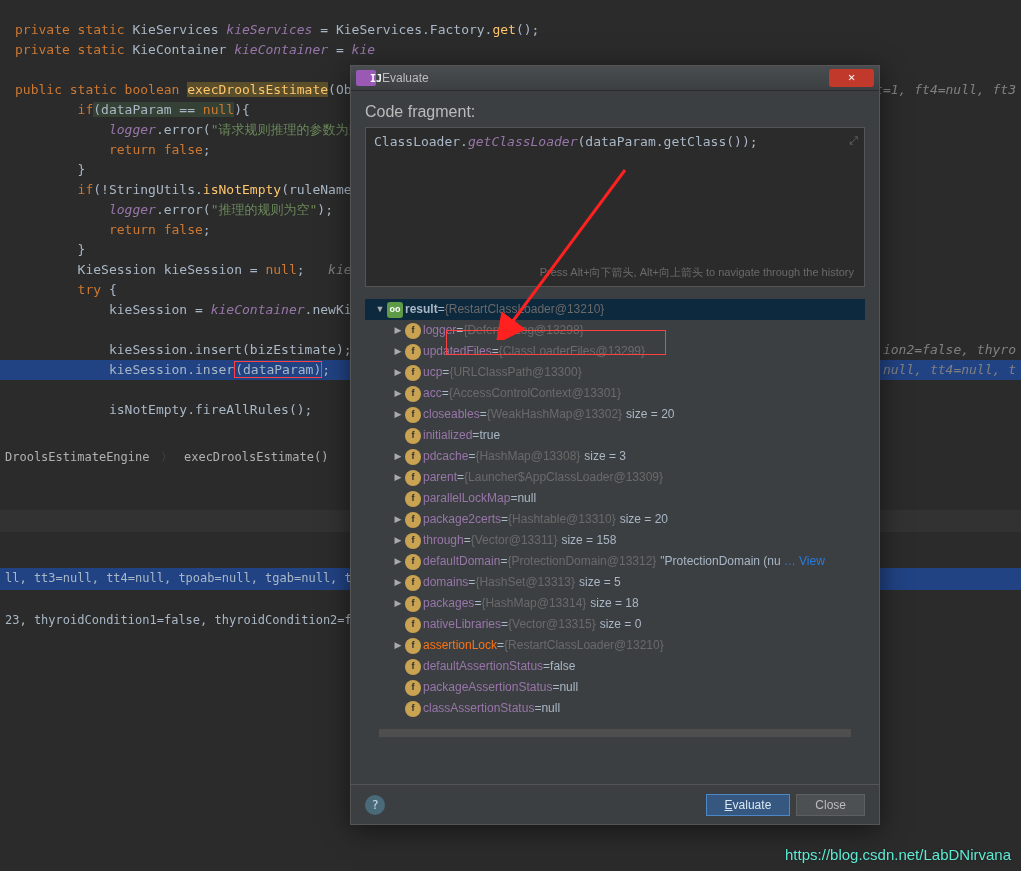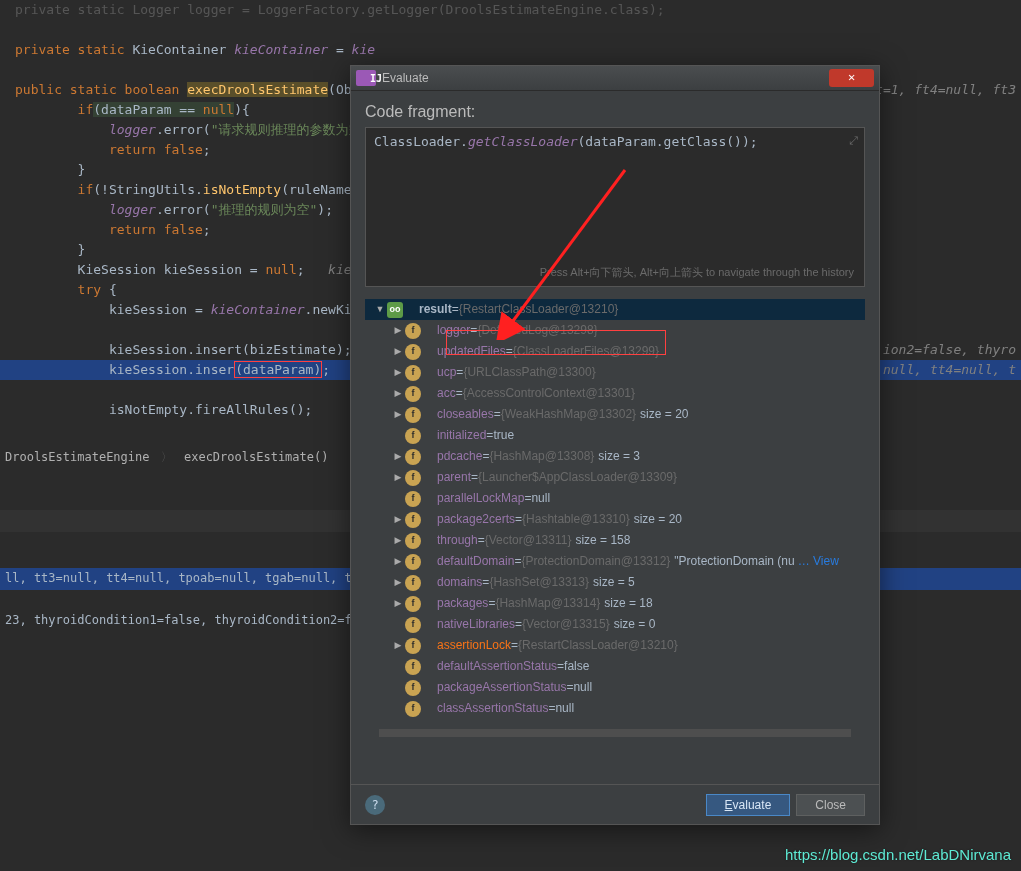--- a/index.html
+++ b/index.html
@@ -29,21 +29,21 @@
   .dlg-body { padding:12px 14px; font-family:"Segoe UI",Arial,sans-serif; }
   .dlg-label { color:#bbbbbb; font-size:16px; margin-bottom:6px; }
   .code-frag { width:100%; height:160px; background:#2b2b2b; border:1px solid #555; padding:6px 8px; font-family:Consolas,monospace; font-size:13px; color:#a9b7c6; position:relative; }
   .code-frag .hint { position:absolute; bottom:6px; right:10px; color:#6a6a6a; font-size:11px; font-family:"Segoe UI",Arial,sans-serif; }
   .result-area { margin-top:12px; }
   .tree { background:#3c3f41; margin-top:4px; height:428px; overflow:auto; }
   .tree-row { display:flex; align-items:center; height:21px; line-height:21px; font-size:12px; }
   .tree-row.sel { background:#0d293e; }
   .arrow { width:14px; text-align:center; color:#aaa; cursor:pointer; font-size:9px; }
   .arrow.none { visibility:hidden; }
-  .ficon { width:16px; height:16px; border-radius:50%; margin-right:16px; display:inline-flex; align-items:center; justify-content:center; font-size:9px; font-weight:bold; }
+  .ficon { width:16px; height:16px; border-radius:50%; margin-right:2px; display:inline-flex; align-items:center; justify-content:center; font-size:9px; font-weight:bold; }
   .ficon.f { background:#c9a352; color:#2b2b2b; }
   .ficon.oo { background:#5d9b47; color:#fff; border-radius:3px; }
   .fname { color:#9876aa; }
   .feq { color:#a9b7c6; }
   .fval { color:#6a6a6a; }
   .fplain { color:#a9b7c6; }
   .fext { color:#a9b7c6; margin-left:4px; }
   .view-link { color:#287bde; margin-left:3px; cursor:pointer; }
   .scroll-hint { height:8px; background:#4e4e4e; margin:2px 14px 0 14px; }
   .dlg-footer { position:absolute; bottom:0; left:0; width:100%; height:40px; border-top:1px solid #555; display:flex; align-items:center; padding:0 14px; background:#3c3f41; }
@@ -54,22 +54,22 @@
   .dlg-footer .spacer { flex:1; }
   .watermark { position:absolute; right:10px; bottom:8px; color:#5eead4; font-size:15px; font-family:Arial,sans-serif; text-shadow:0 0 2px rgba(0,0,0,.4); }
   .arrow-overlay { position:absolute; left:445px; top:160px; width:230px; height:180px; pointer-events:none; }
   .result-red-box { position:absolute; border:1px solid #ff4040; }
   .code-frag .expand-icon { position:absolute; right:6px; top:6px; color:#6a6a6a; font-size:11px; }
 </style>
 </head>
 <body>
 
 <div class="code-editor">
-  <div class="code-line kw-gray" style="opacity:.5">private static Logger logger = LoggerFactory.getLogger(DroolsEstimateEngine.class);</div>
-  <div class="code-line"></div>
+  <div class="code-line"></div>
+  <div class="code-line"><span class="kw-purple">private static </span><span>KieServices </span><span class="kw-teal">kieServices</span><span> = KieServices.Factory.</span><span class="kw-yellow">get</span><span>();</span></div>
   <div class="code-line"><span class="kw-purple">private static </span><span>KieContainer </span><span class="kw-teal">kieContainer</span><span> = </span><span class="kw-teal">kie</span></div>
   <div class="code-line"></div>
   <div class="code-line" style="position:relative"><span class="kw-purple">public static boolean </span><span class="kw-yellow hl-yellow-bg">execDroolsEstimate</span><span>(Object</span><span class="kw-comment" style="position:absolute;right:5px">ft=1, ft4=null, ft3</span></div>
   <div class="code-line"><span class="kw-purple">        if</span><span class="hl-bg">(dataParam == </span><span class="kw-purple hl-bg">null</span><span>){</span></div>
   <div class="code-line"><span>            </span><span class="kw-teal">logger</span><span>.error(</span><span class="kw-str">"请求规则推理的参数为空"</span><span>);</span></div>
   <div class="code-line"><span class="kw-purple">            return false</span><span>;</span></div>
   <div class="code-line"><span>        }</span></div>
   <div class="code-line"><span class="kw-purple">        if</span><span>(!StringUtils.</span><span class="kw-yellow">isNotEmpty</span><span>(ruleName)){</span></div>
   <div class="code-line"><span>            </span><span class="kw-teal">logger</span><span>.error(</span><span class="kw-str">"推理的规则为空"</span><span>);</span></div>
   <div class="code-line"><span class="kw-purple">            return false</span><span>;</span></div>

